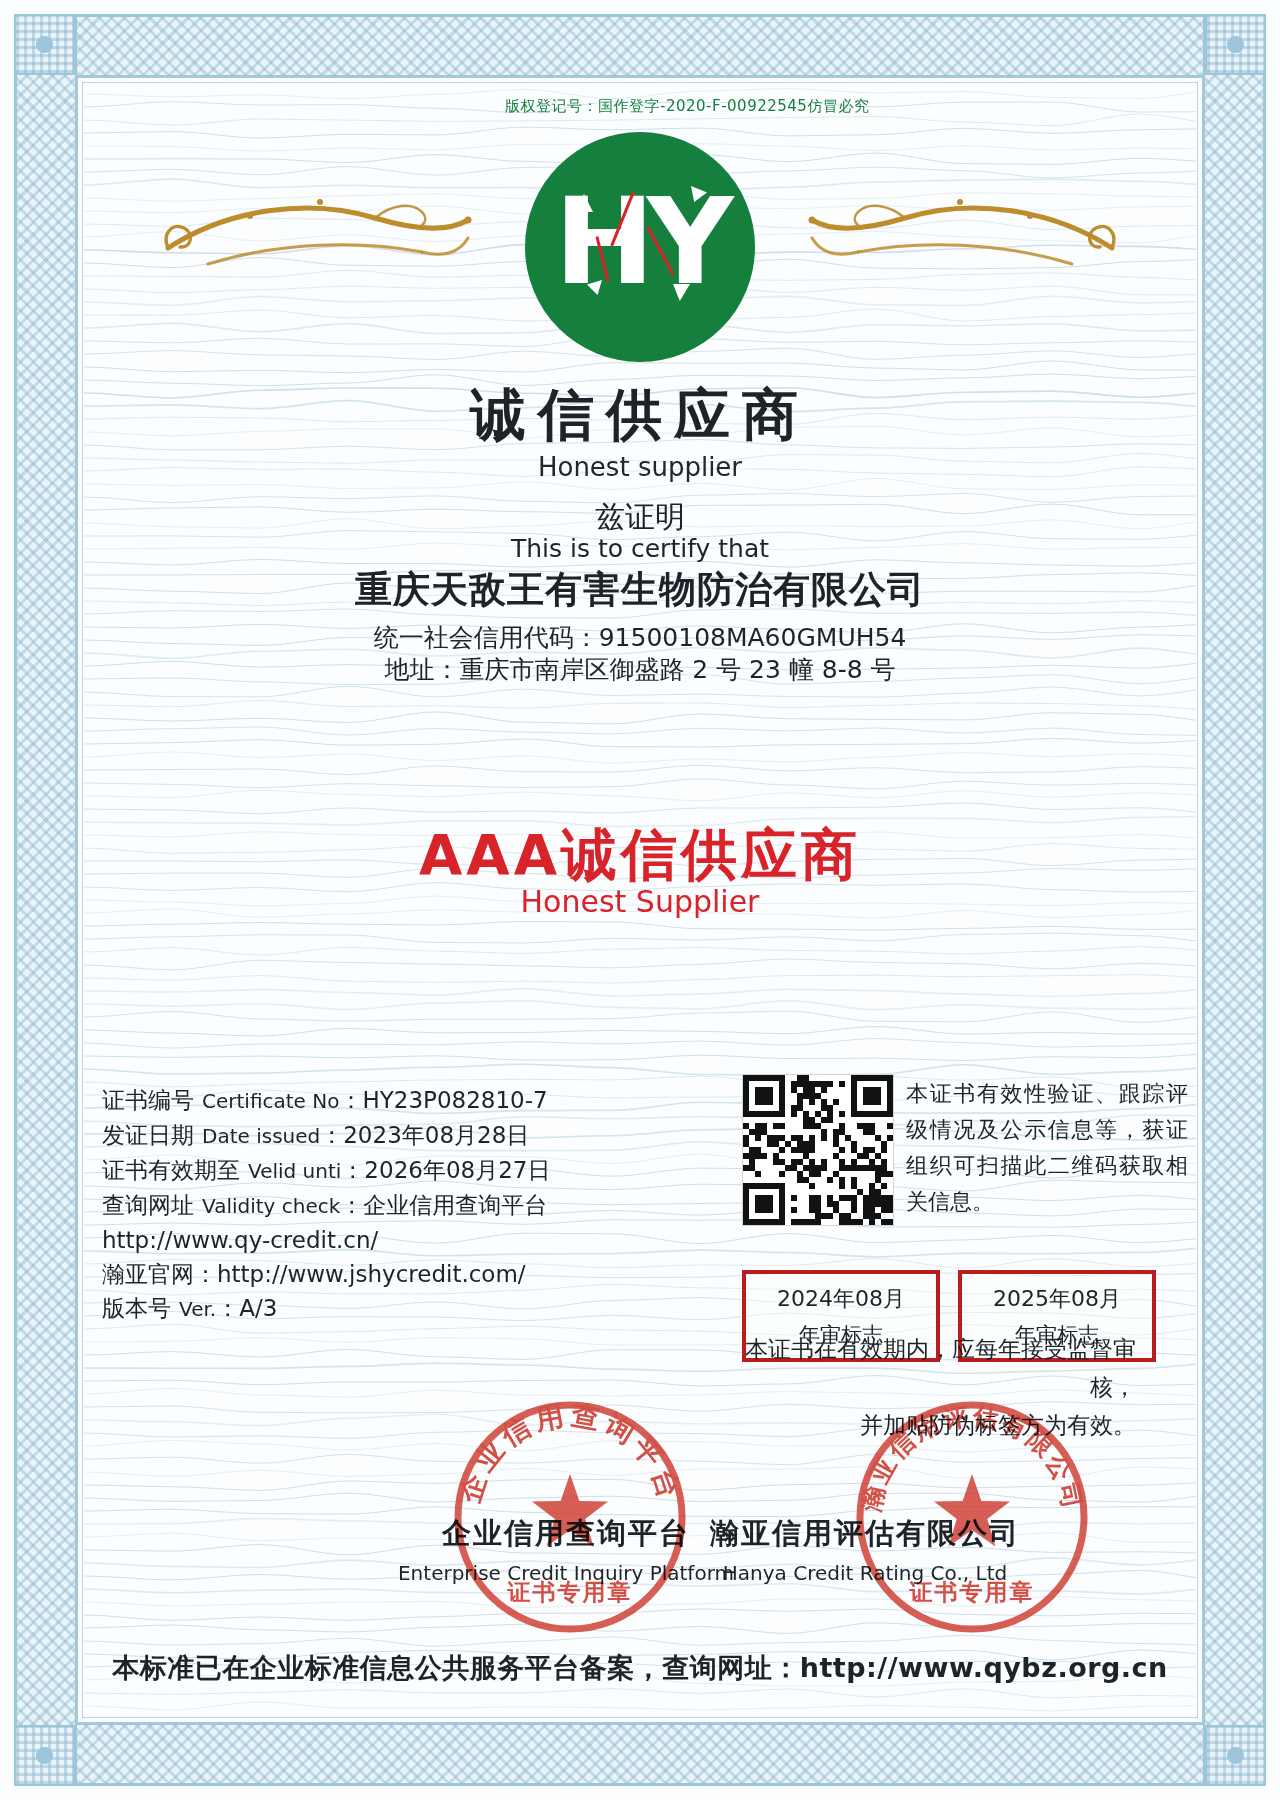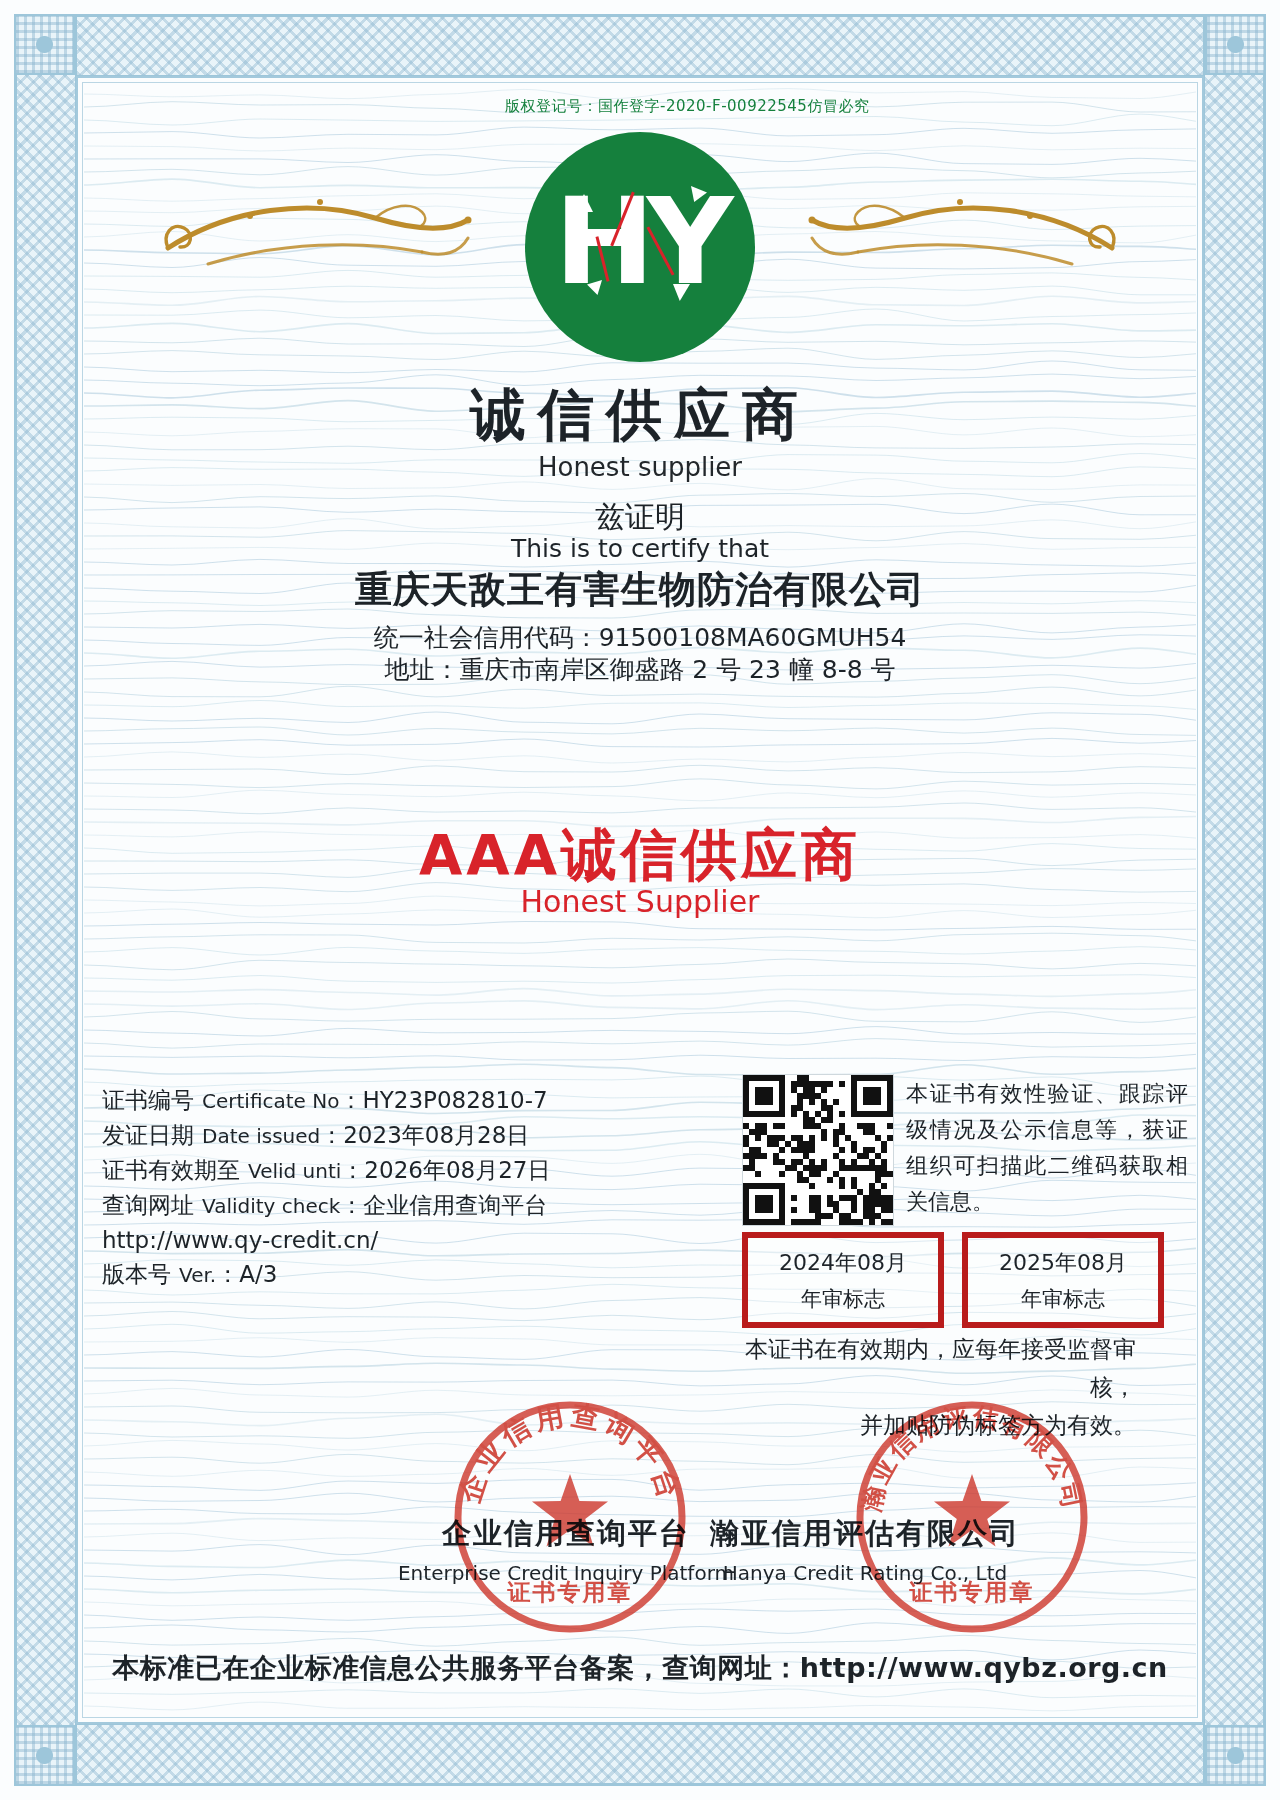--- a/index.html
+++ b/index.html
@@ -55,22 +55,22 @@
   .aaa{left:0;right:0;top:818px;text-align:center;font-size:56px;font-weight:700;color:#d8232a;letter-spacing:4px;}
   .aaa-en{left:0;right:0;top:884px;text-align:center;font-size:30px;color:#d8232a;}
   
   .details{left:102px;top:1088px;width:590px;}
   .drow{font-size:23px;line-height:25px;margin-bottom:9px;white-space:nowrap;}
   .drow .en{font-size:20px;margin-left:8px;}
   
   .qr-box{left:742px;top:1074px;width:150px;height:150px;border:1px solid #cfd8dd;background:#fff;}
   .qr-info{left:906px;top:1076px;width:282px;font-size:22px;line-height:36px;text-align:justify;}
   .annual{left:742px;top:1232px;display:flex;gap:18px;}
-  .abox{width:190px;height:84px;border:6px solid #b91c1c;background:rgba(255,255,255,.35);
-        display:flex;flex-direction:column;align-items:center;justify-content:center;gap:7px;}
+  .abox{width:190px;height:84px;border:4px solid #b91c1c;background:rgba(255,255,255,.35);
+        display:flex;flex-direction:column;align-items:center;justify-content:center;gap:7px;margin-top:38px;}
   .abox .l1{font-size:22px;}
   .abox .l2{font-size:21px;}
   .note{left:700px;top:1330px;width:436px;text-align:right;font-size:23px;line-height:38px;}
   
   .org{position:absolute;width:400px;text-align:center;top:1514px;}
   .org .ncn{font-size:29px;font-weight:700;letter-spacing:2px;}
   .org .nen{font-size:20px;margin-top:7px;}
   .org-left{left:366px;}
   .org-right{left:665px;}
   .seal{position:absolute;z-index:3;opacity:.88;mix-blend-mode:multiply;}
@@ -285,20 +285,23 @@
         <span>发证日期</span><span class="en">Date issued</span><span>：</span><span>2023年08月28日</span>
       </div>
       <div class="drow">
         <span>证书有效期至</span><span class="en">Velid unti</span><span>：</span><span>2026年08月27日</span>
       </div>
       <div class="drow">
         <span>查询网址</span><span class="en">Validity check</span><span>：</span><span>企业信用查询平台</span>
       </div>
       <div class="drow">
         <span>http://www.qy-credit.cn/</span>
+      </div>
+      <div class="drow">
+        <span>瀚亚官网</span><span>：</span><span>http://www.jshycredit.com/</span>
       </div>
       <div class="drow">
         <span>版本号</span><span class="en">Ver.</span><span>：</span><span>A/3</span>
       </div>
     </div>
 
     <div class="abs qr-box">
       <svg id="qr-code" width="150" height="150" viewBox="0 0 150 150">
           <rect width="150" height="150" fill="#ffffff"></rect>
           <rect x="0" y="0" width="6" height="6" fill="#111111"></rect>

